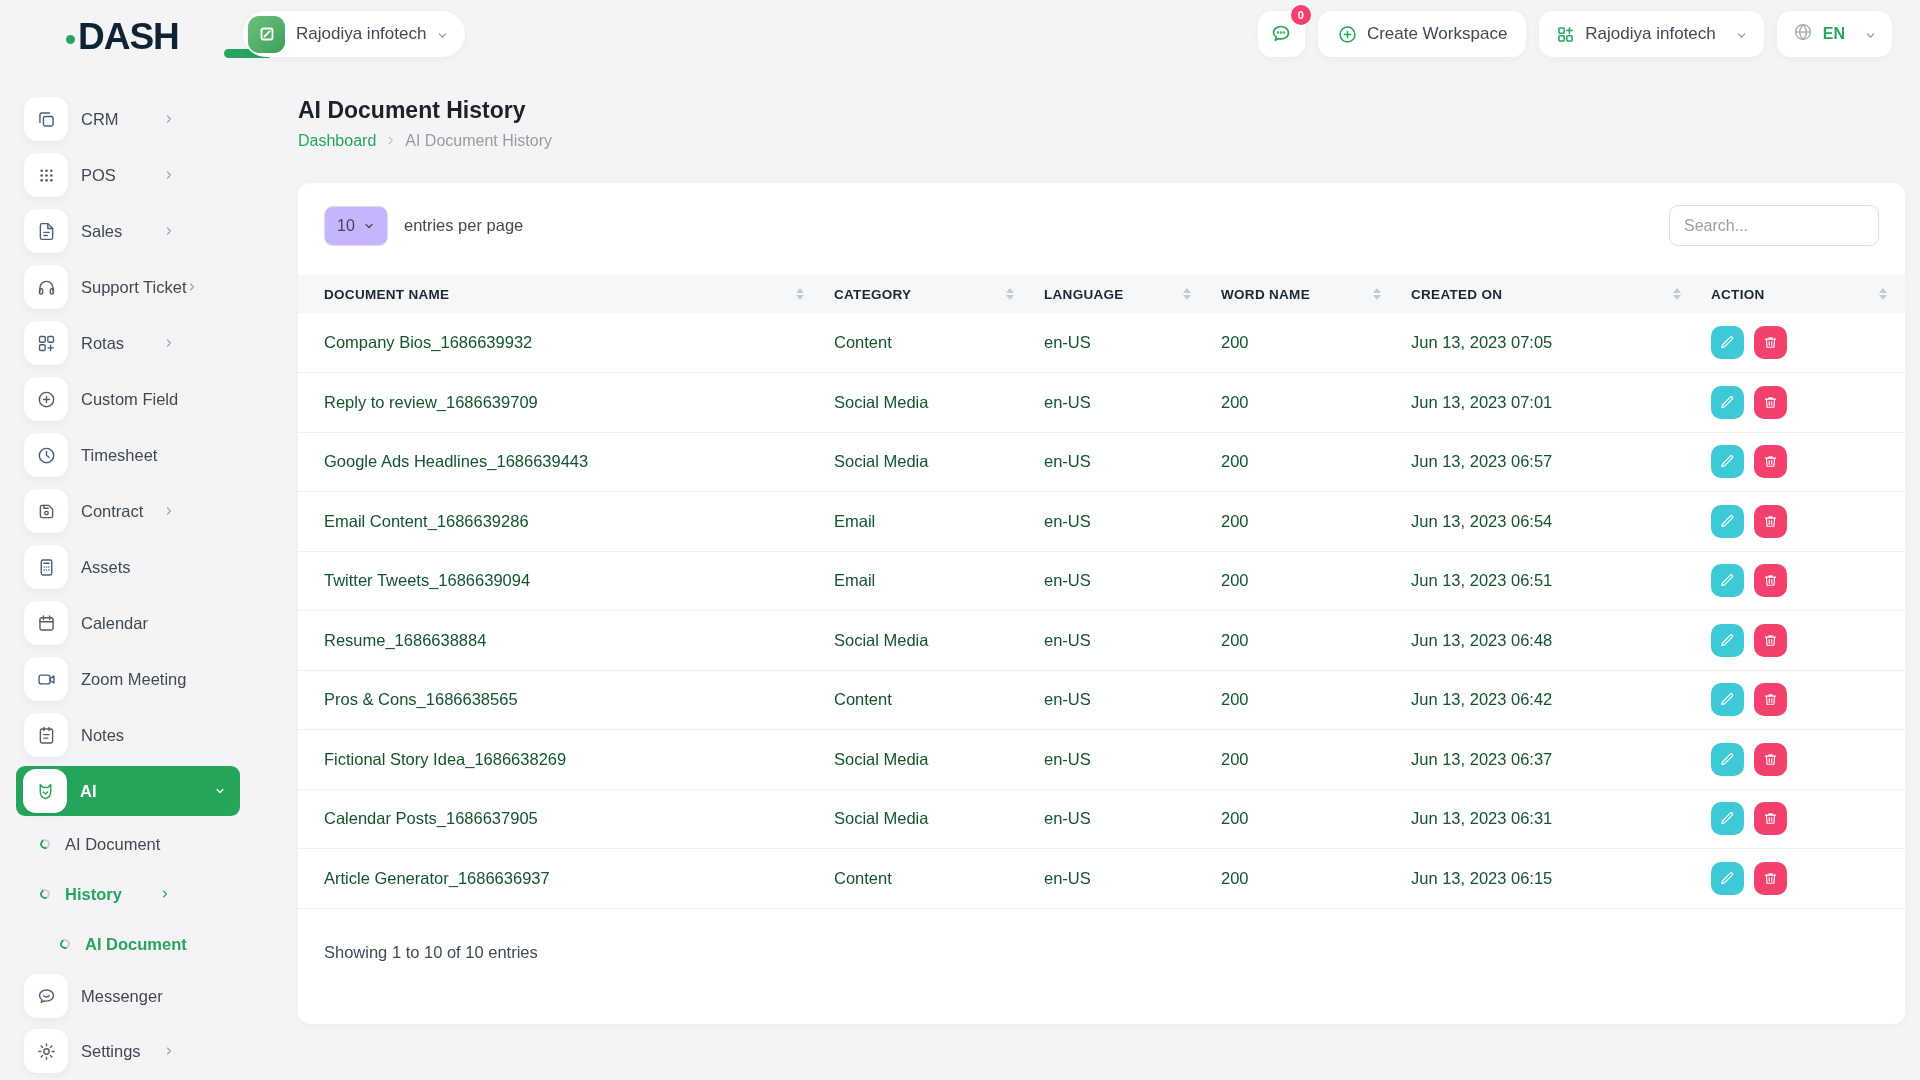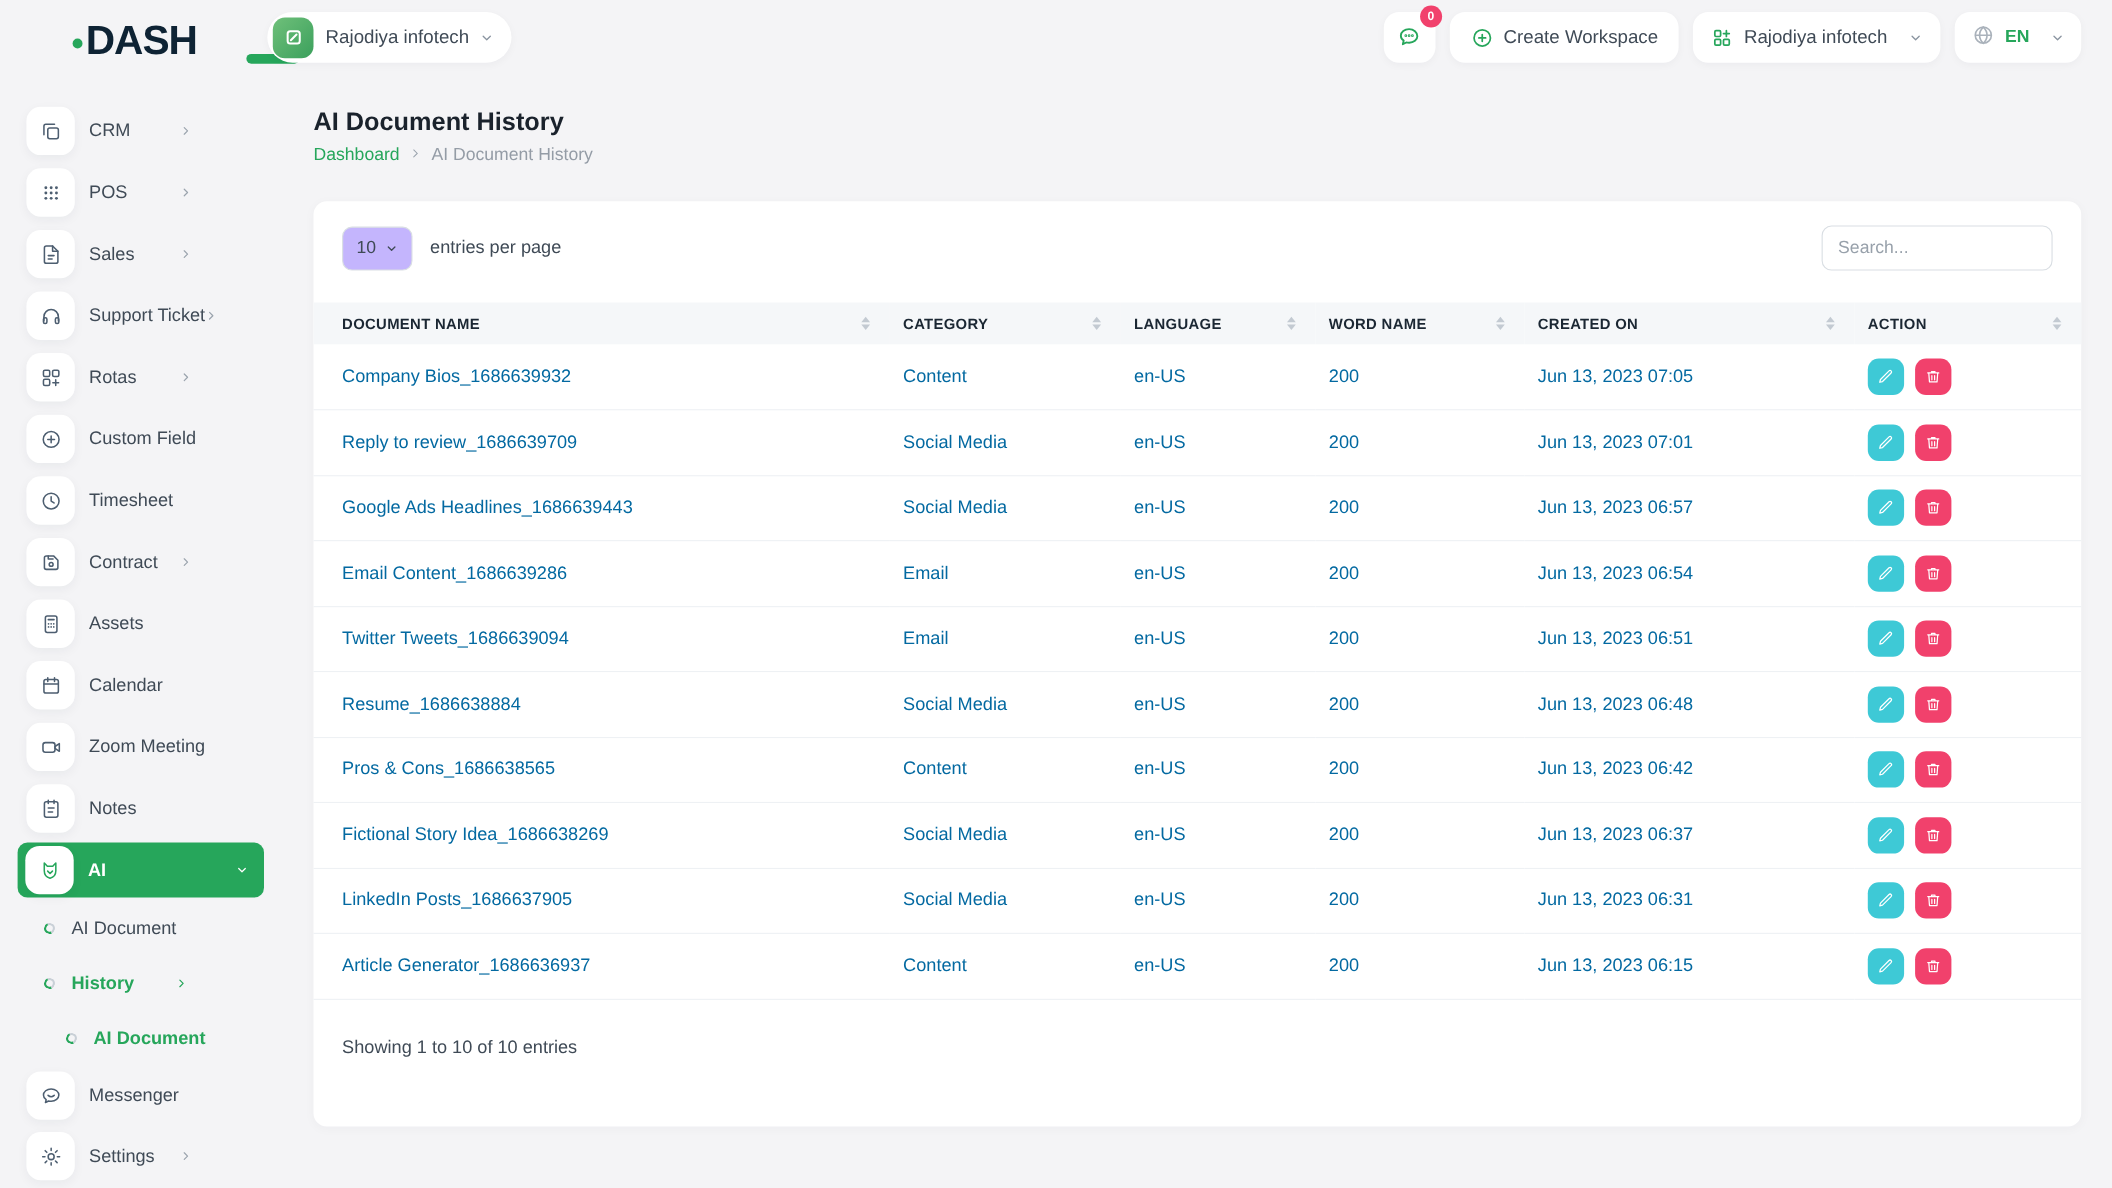--- a/index.html
+++ b/index.html
@@ -47,21 +47,21 @@
   .s-item.active { margin:3px 0 3px 16px; height:50px; width:224px; border-radius:9px; background:#26a65b; padding:0 14px 0 7px; }
   .s-item.active .s-icon svg { stroke:#26a65b; }
   .s-item.active .s-label { color:#fff; font-weight:700; }
   .s-item.active .s-chev svg { stroke:#fff; }
   .s-sub { height:50px; display:flex; align-items:center; padding:0 56px 0 40px; cursor:pointer; }
   .s-sub.deep { padding-left:60px; }
   .bullet { width:10px; height:10px; border-radius:50%; border:2px solid #c9d0d7; border-left-color:#26a65b; border-bottom-color:#26a65b; transform:rotate(20deg); flex:none; }
   .s-sub .s-label { margin-left:15px; font-size:16.5px; }
   .s-sub.green .s-label { color:#26a65b; font-weight:700; }
   
-  .main { position:absolute; left:285px; top:70px; width:1320px; height:1010px; }
+  .main { position:absolute; left:298px; top:70px; width:1320px; height:1010px; }
   .page-title { margin-top:27px; font-size:23px; font-weight:700; color:#1a222c; }
   .breadcrumb { margin-top:8px; display:flex; align-items:center; gap:9px; font-size:16px; }
   .breadcrumb .root { color:#26a65b; cursor:pointer; }
   .breadcrumb .sep svg { width:11px; height:11px; stroke:#9aa3ad; fill:none; stroke-width:2; stroke-linecap:round; }
   .breadcrumb .cur { color:#949ca6; }
   .card { margin-top:33px; width:1607px; height:841px; background:#fff; border-radius:12px; box-shadow:0 2px 10px rgba(20,30,50,0.03); position:relative; }
   .controls { display:flex; align-items:center; padding:22px 26px 0 26px; }
   .page-size { width:64px; height:40px; border:1px solid #d9dee3; border-radius:9px; display:flex; align-items:center; justify-content:center; gap:8px; font-size:16px; color:#3f4a56; cursor:pointer; background:#c4b5fd; }
   .page-size svg { width:12px; height:12px; stroke:#3f4a56; fill:none; stroke-width:2.4; stroke-linecap:round; stroke-linejoin:round; }
   .entries-label { margin-left:16px; font-size:16.5px; color:#3f4a56; }
@@ -69,21 +69,21 @@
   .search::placeholder { color:#98a1ab; }
   table { border-collapse:collapse; table-layout:fixed; width:1607px; margin-top:29px; }
   col.c1{width:524px;} col.c2{width:210px;} col.c3{width:177px;} col.c4{width:190px;} col.c5{width:300px;} col.c6{width:206px;}
   thead th { background:#f5f7f9; height:38px; font-size:13.5px; font-weight:700; color:#1b2733; text-align:left; letter-spacing:0.3px; padding:0 18px 0 12px; cursor:pointer; }
   thead th:first-child { padding-left:26px; }
   thead th .th-inner { display:flex; align-items:center; justify-content:space-between; }
   .sort { display:inline-flex; flex-direction:column; gap:2px; }
   .sort i { display:block; width:0; height:0; border-left:4px solid transparent; border-right:4px solid transparent; }
   .sort .up { border-bottom:5px solid #c3cad2; }
   .sort .dn { border-top:5px solid #c3cad2; }
-  tbody td { height:59.5px; border-bottom:1px solid #eef1f4; font-size:16.5px; color:#0369a1; padding:0 12px; }
+  tbody td { height:59.5px; border-bottom:1px solid #eef1f4; font-size:16.5px; color:#14532d; padding:0 12px; }
   tbody td:first-child { padding-left:26px; }
   .actions { display:flex; gap:10px; align-items:center; }
   .act-btn { width:33px; height:33px; border-radius:10px; border:none; display:flex; align-items:center; justify-content:center; cursor:pointer; }
   .act-btn svg { width:15px; height:15px; stroke:#fff; fill:none; stroke-width:1.8; stroke-linecap:round; stroke-linejoin:round; }
   .edit { background:#3ec9d6; }
   .del { background:#f1416c; }
   .summary { position:absolute; left:26px; top:760px; font-size:16.5px; color:#3f4a56; }
 </style>
 </head>
 <body>
@@ -649,21 +649,21 @@
                 </button>
                 <button class="act-btn del">
                   <svg viewBox="0 0 24 24">
                     <path d="M4 6.5h16M9.5 6.5V4.5h5v2M18.5 6.5l-1 13h-11l-1-13M10 10.5v6M14 10.5v6"></path>
                   </svg>
                 </button>
               </span>
             </td>
         </tr>
         <tr>
-          <td>LinkedIn Posts_1686637905</td>
+          <td>Calendar Posts_1686637905</td>
           <td>Social Media</td>
           <td>en-US</td>
           <td>200</td>
           <td>Jun 13, 2023 06:31</td>
           <td>
               <span class="actions">
                 <button class="act-btn edit">
                   <svg viewBox="0 0 24 24">
                     <path d="M16.5 3.5a2.1 2.1 0 0 1 3 3L7 19l-4 1 1-4z"></path>
                   </svg>

